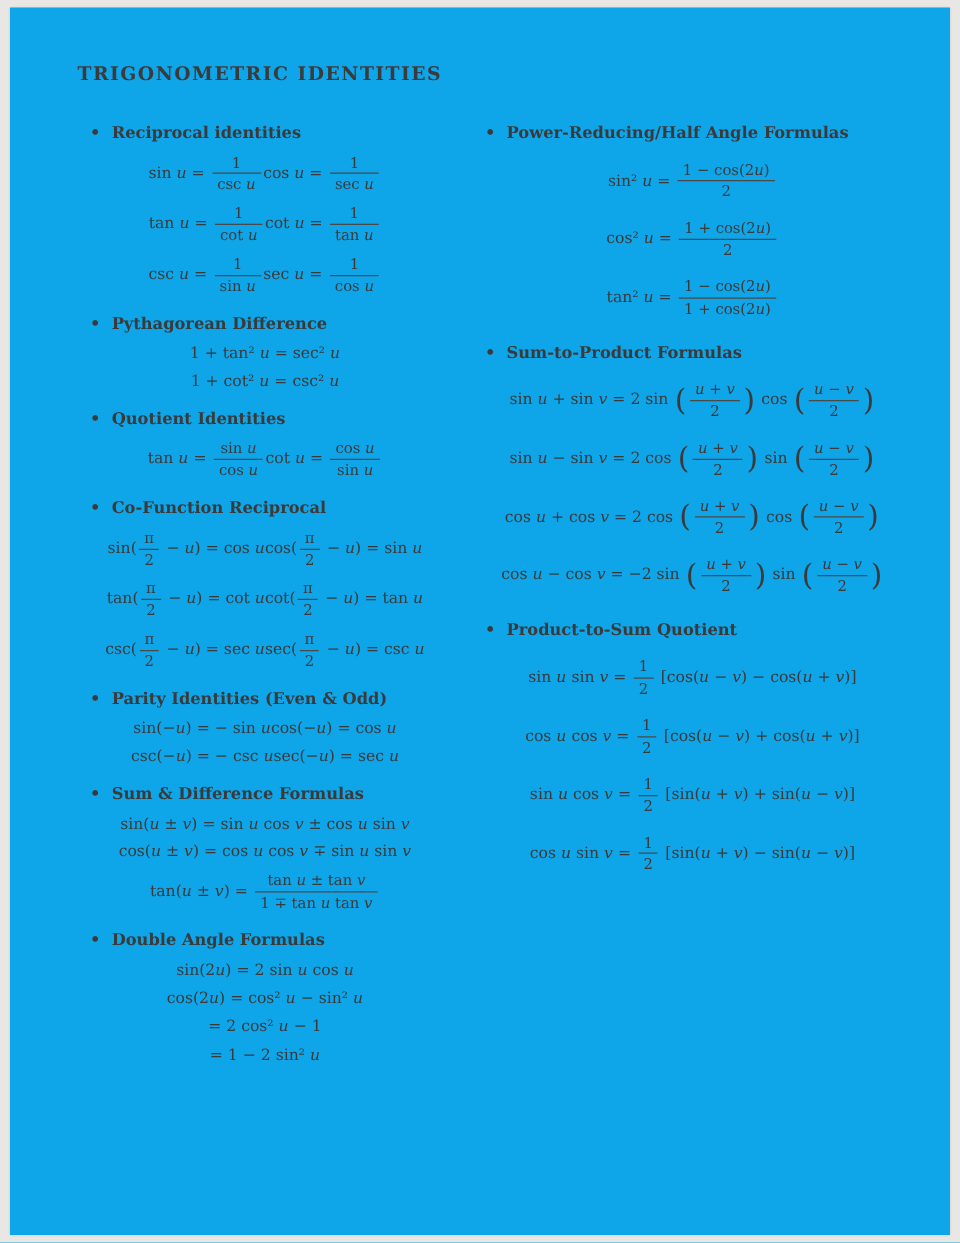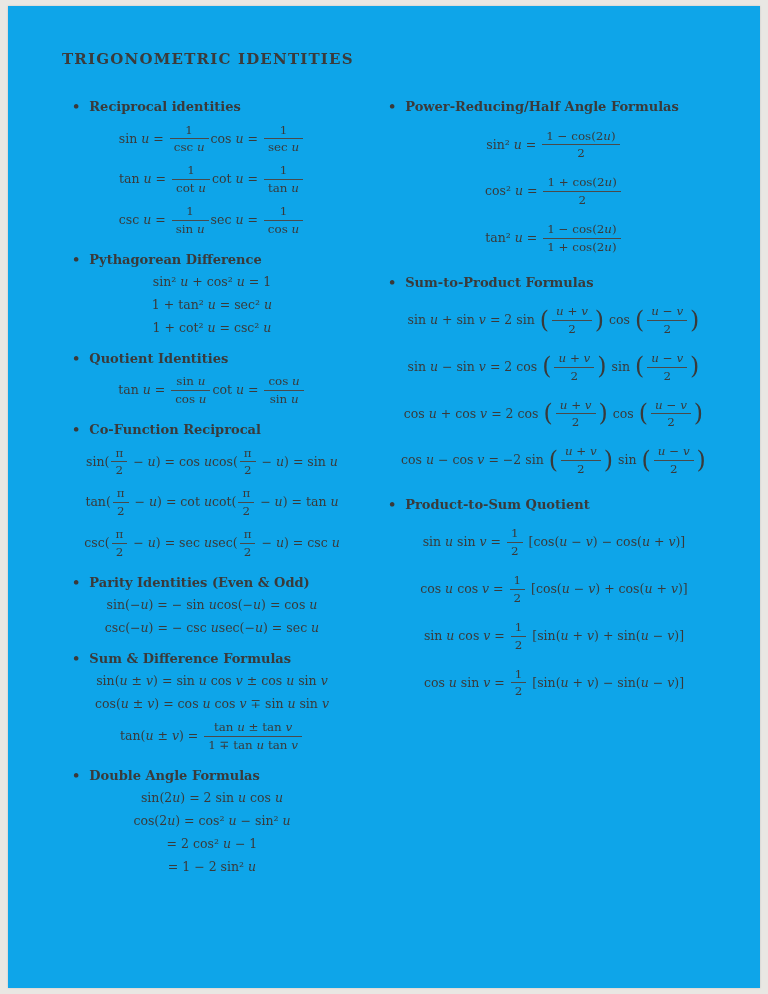--- a/index.html
+++ b/index.html
@@ -133,23 +133,20 @@
             </div>
           </div>
         </section>
         <section class="ident-section">
           <div class="sec-heading">
             <span class="bullet">•</span>
             <span>Pythagorean Difference</span>
           </div>
           <div class="sec-body">
             <div class="formula-row">
-              <span class="formula">sin² <i>u</i> + cos² <i>u</i> = 1</span>
-            </div>
-            <div class="formula-row">
               <span class="formula">1 + tan² <i>u</i> = sec² <i>u</i></span>
             </div>
             <div class="formula-row">
               <span class="formula">1 + cot² <i>u</i> = csc² <i>u</i></span>
             </div>
           </div>
         </section>
         <section class="ident-section">
           <div class="sec-heading">
             <span class="bullet">•</span>

